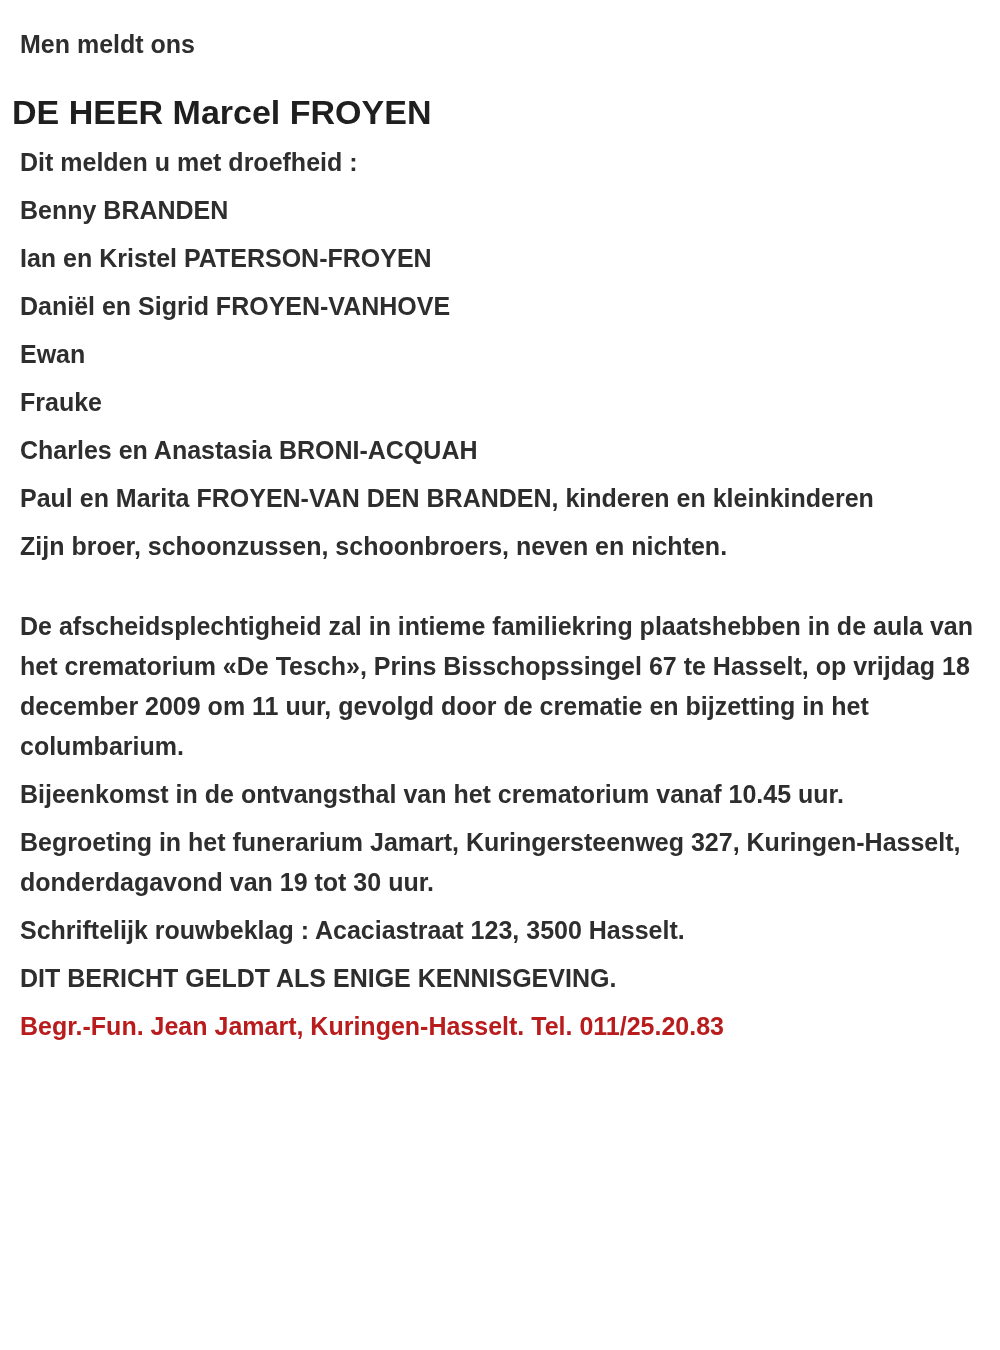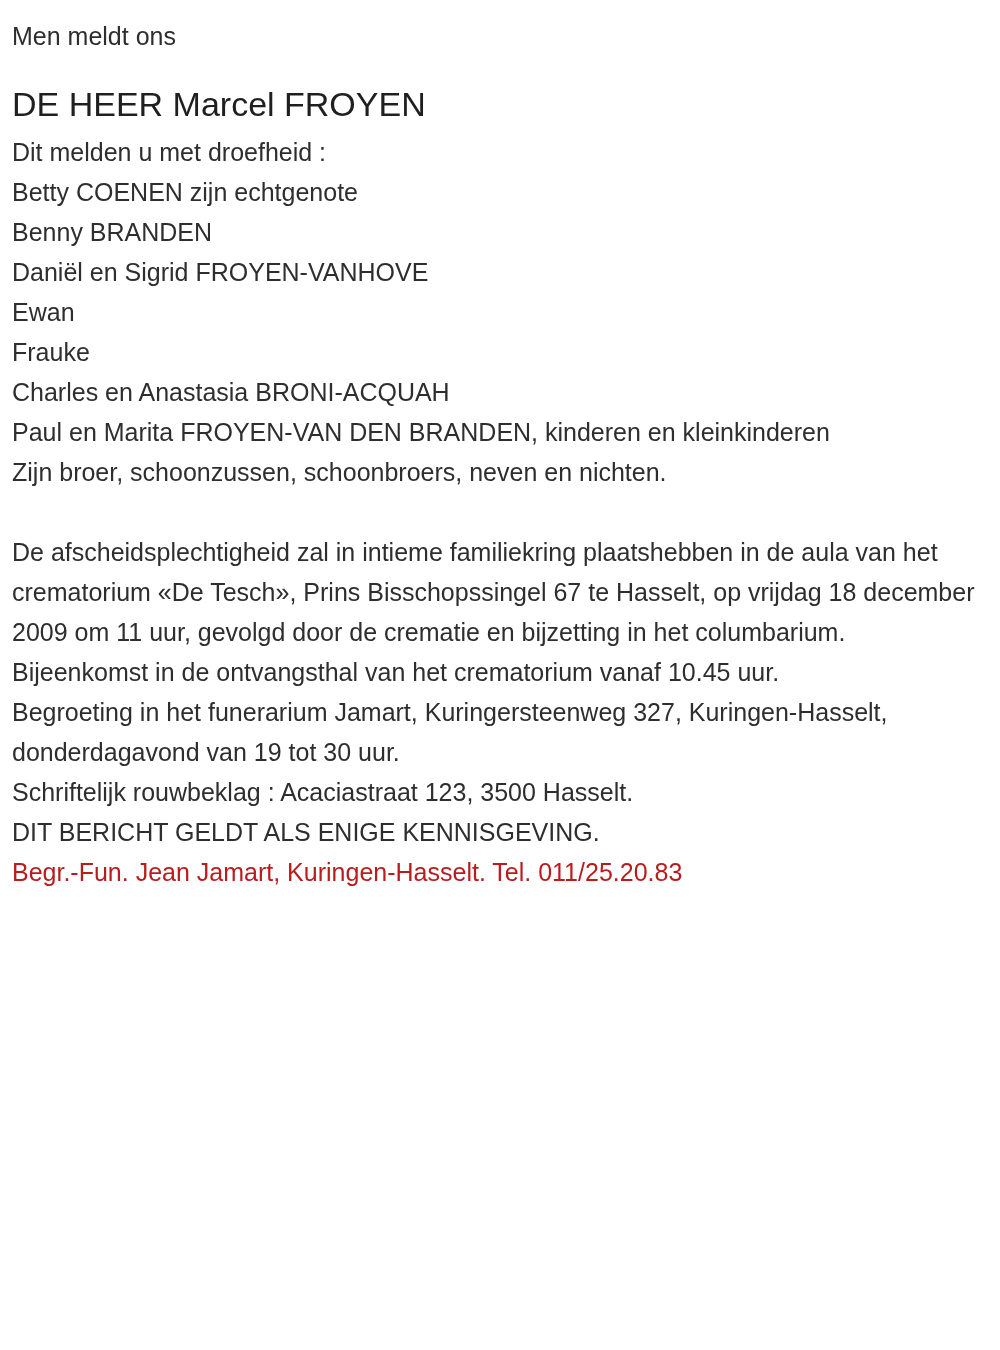--- a/index.html
+++ b/index.html
@@ -13,27 +13,28 @@
       box-sizing: border-box;
       background: #ffffff;
       padding: 16px 14px 20px 12px;
       font-family: "Liberation Sans", "DejaVu Sans", sans-serif;
       font-size: 25px;
       line-height: 40px;
       color: #2e2e2e;
       font-weight: 400;
     }
     .page p, .page div.line {
-      margin: 0;
+      margin: 8px;
       padding: 0;
+      font-weight: bold;
     }
     .title {
       font-size: 34px;
       line-height: 44px;
-      font-weight: 400;
+      font-weight: 700;
       color: #1f1f1f;
       margin: 26px 0 6px 0;
     }
     .block {
       margin-top: 40px;
     }
     .footer {
       margin-top: 40px;
       color: #b91c1c;
     }
@@ -46,22 +47,22 @@
   <div>
     <div class="line">Men meldt ons</div>
   </div>
 
   <div class="title">DE HEER Marcel FROYEN</div>
 
 
   <p class="block">Dit melden u met droefheid :</p>
 
   <div>
-    <div class="line">Betty COENEN zijn echtgenote</div>
     <div class="line">Benny BRANDEN</div>
+    <div class="line">Ian en Kristel PATERSON-FROYEN</div>
     <div class="line">Daniël en Sigrid FROYEN-VANHOVE</div>
     <div class="line">Ewan</div>
     <div class="line">Frauke</div>
     <div class="line">Charles en Anastasia BRONI-ACQUAH</div>
     <div class="line">Paul en Marita FROYEN-VAN DEN BRANDEN, kinderen en kleinkinderen</div>
     <div class="line">Zijn broer, schoonzussen, schoonbroers, neven en nichten.</div>
   </div>
 
   <div class="block">
     <p>De afscheidsplechtigheid zal in intieme familiekring plaatshebben in de aula van het crematorium «De Tesch», Prins Bisschopssingel 67 te Hasselt, op vrijdag 18 december 2009 om 11 uur, gevolgd door de crematie en bijzetting in het columbarium.</p>

